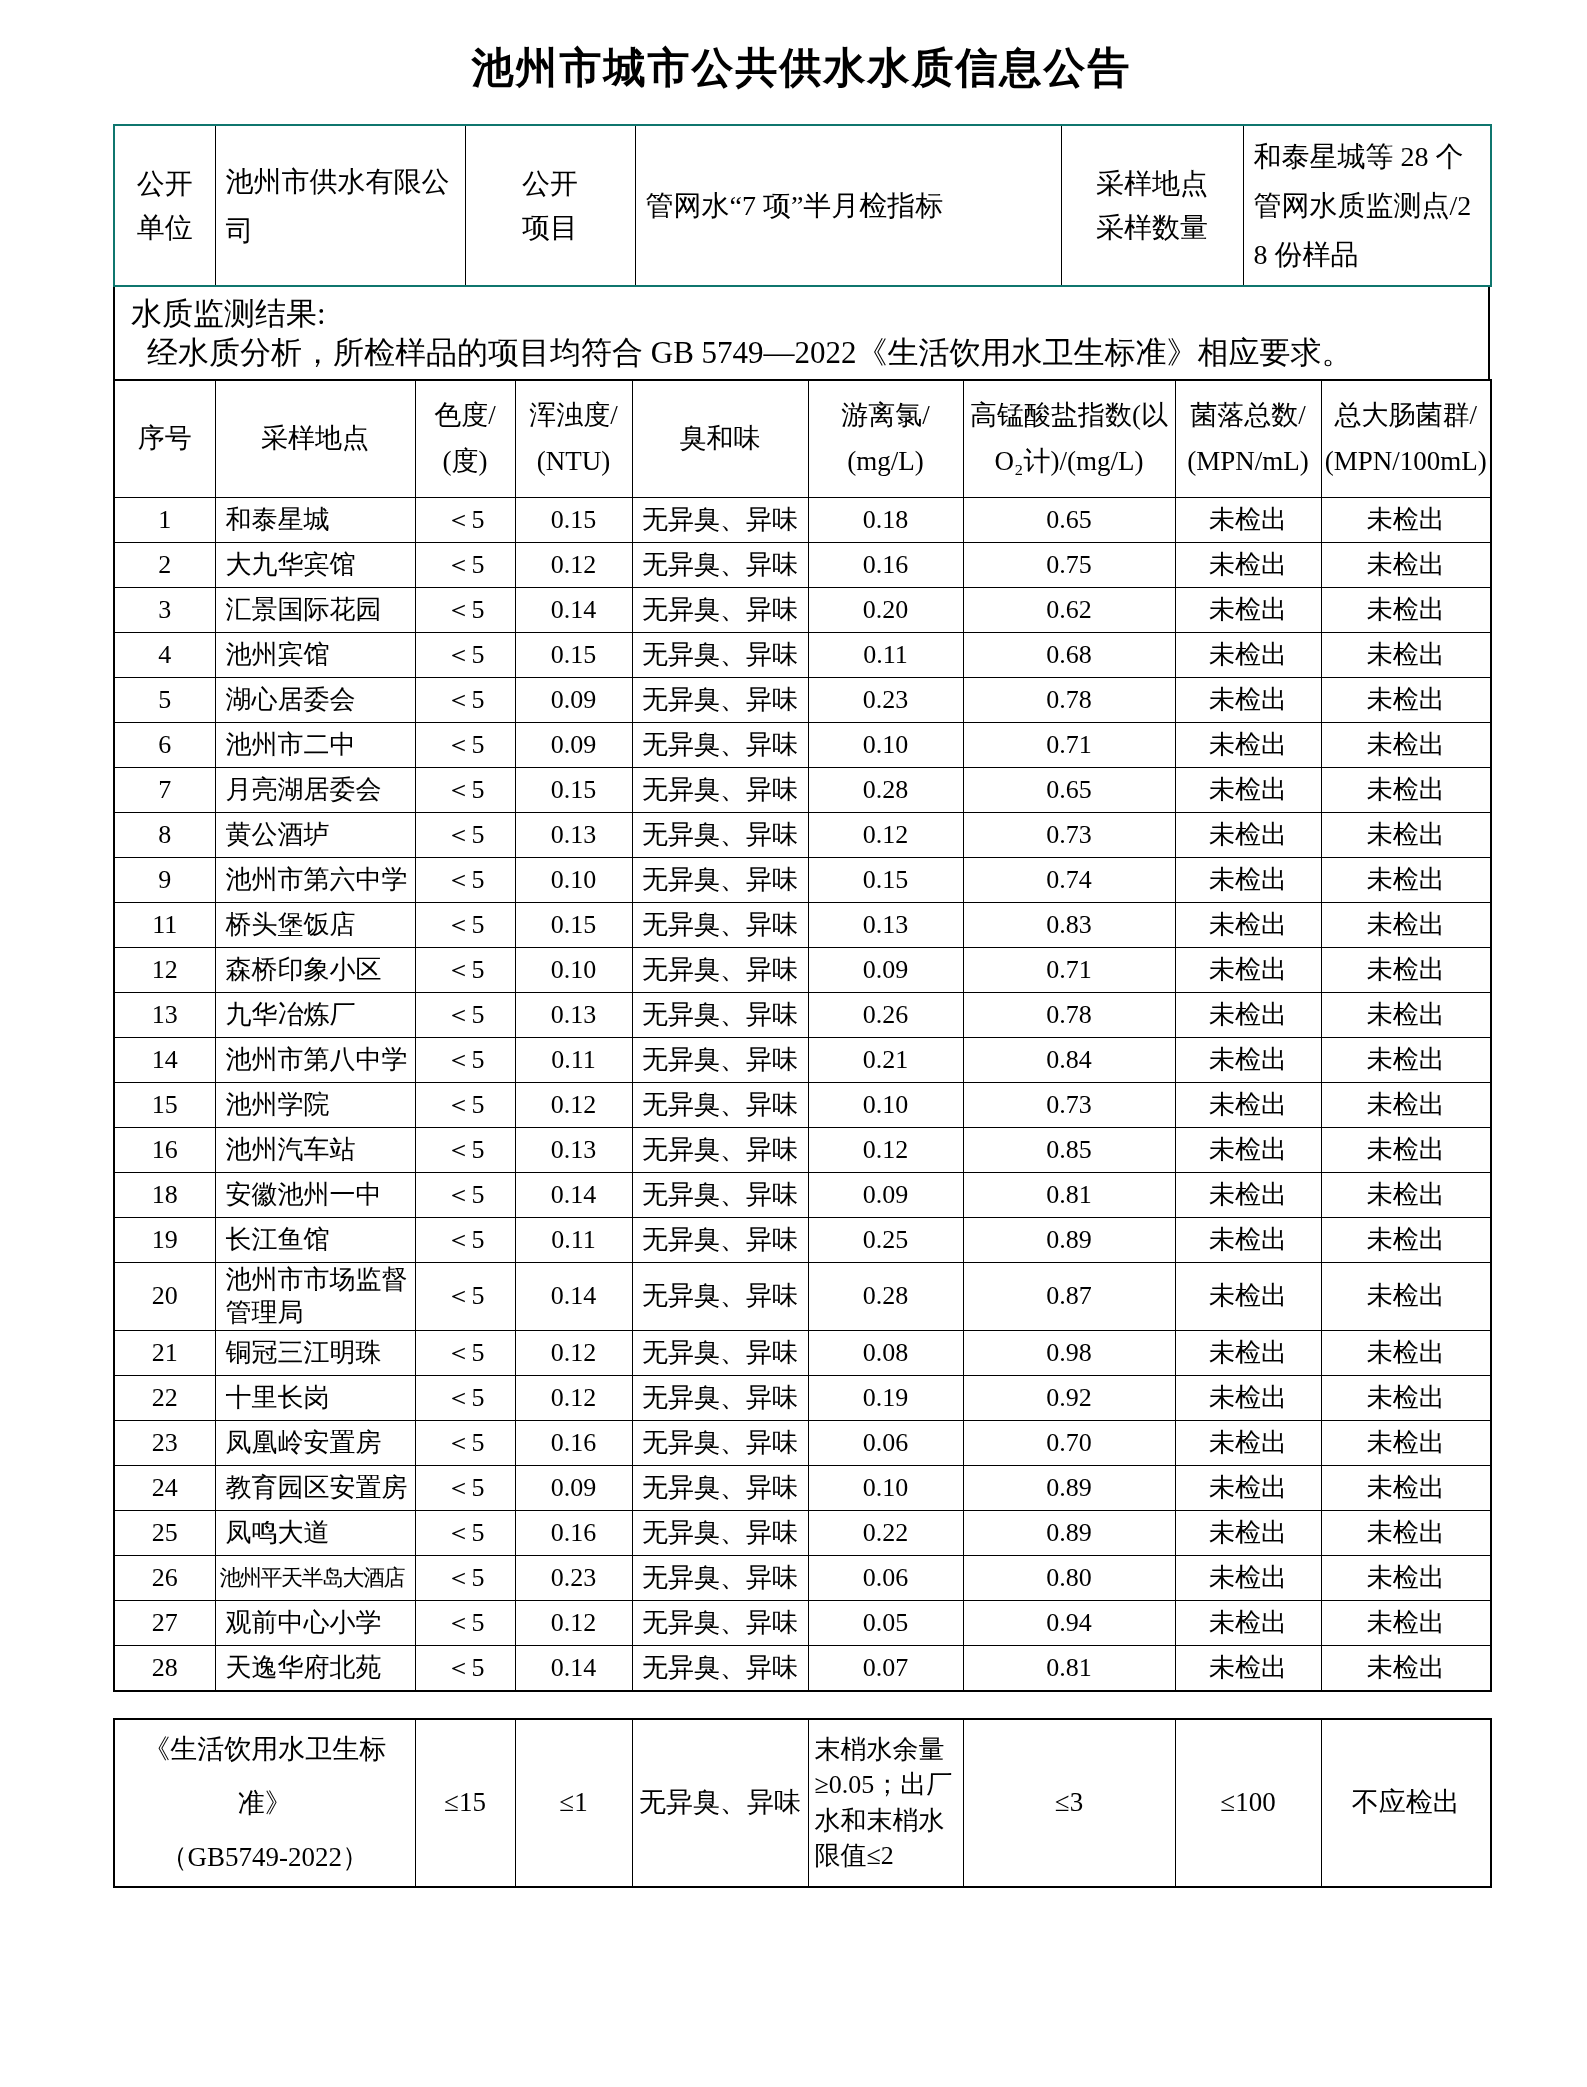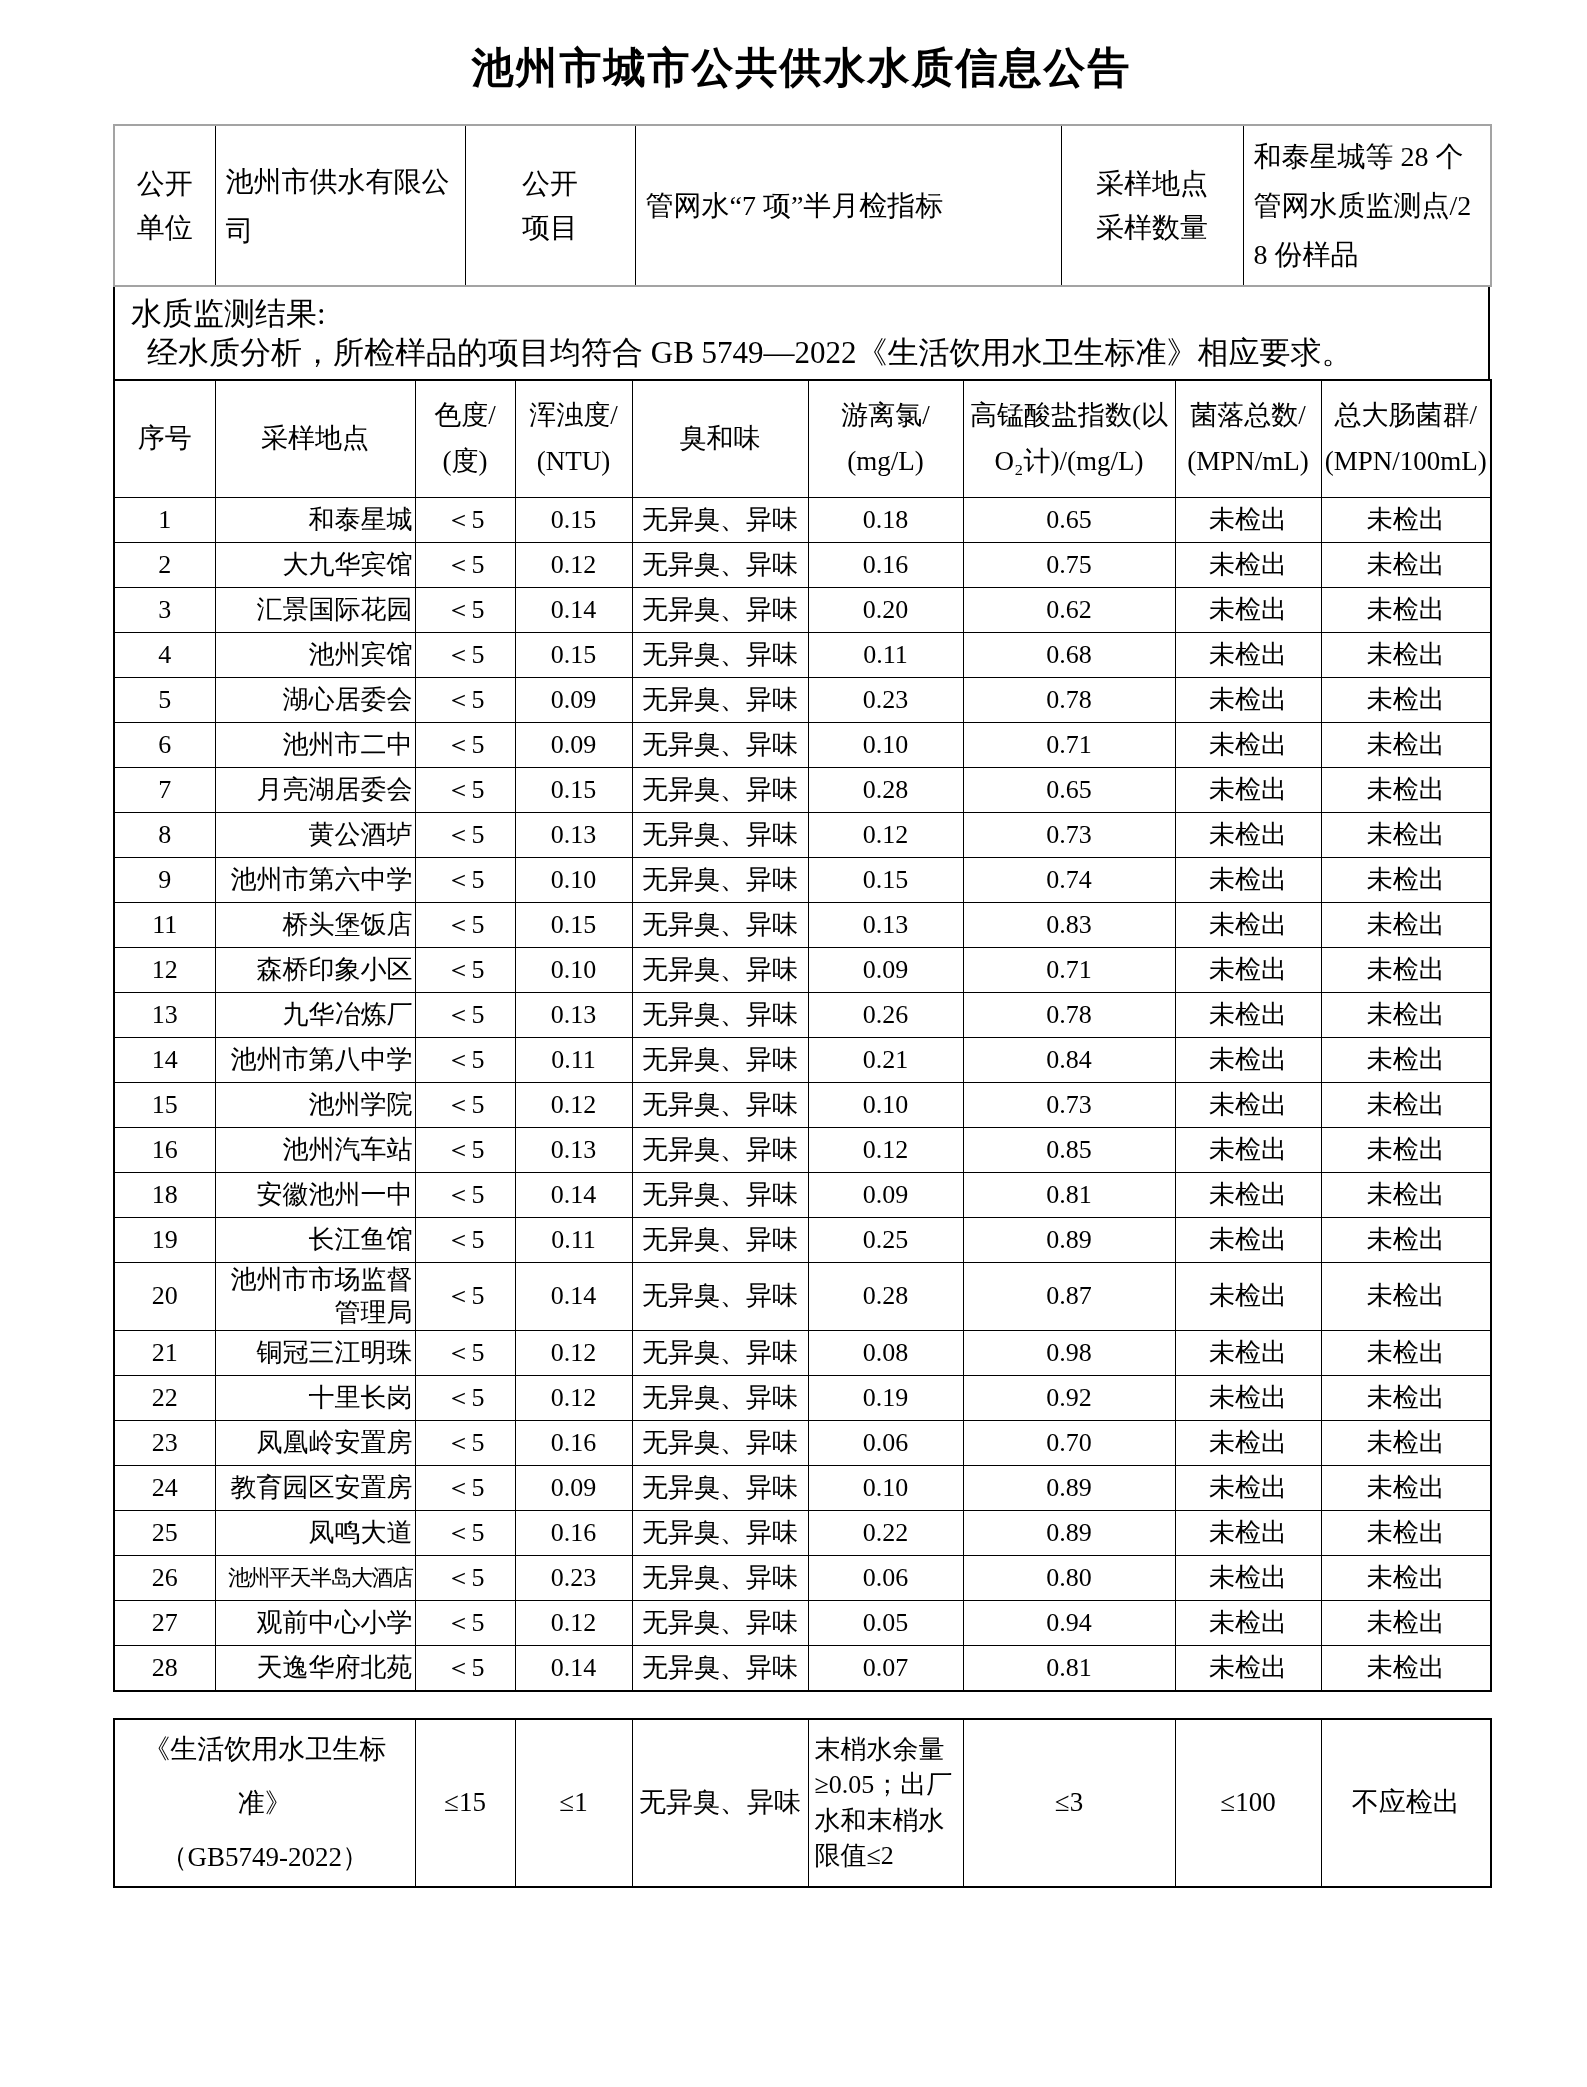--- a/index.html
+++ b/index.html
@@ -16,21 +16,21 @@
     font-size:42px;
     font-weight:bold;
     letter-spacing:2px;
     margin:0 0 28px 0;
     font-family:"Liberation Sans","DejaVu Sans",sans-serif;
   }
   table { border-collapse:collapse; table-layout:fixed; width:1377px; }
   td,th { border:1px solid #000; box-sizing:border-box; word-break:break-all; }
 
   
-  .info-table { border:2px solid #a3a3a3; }
+  .info-table { border:2px solid #0f766e; }
   .info-table td { font-size:28px; padding:6px 10px; }
   .info-table tr.r1 td { height:145px; }
   .info-table tr.r2 td { height:120px; }
   .info-lbl { text-align:center; white-space:pre-line; line-height:1.55; }
   .info-val { text-align:left; line-height:1.75; }
   .info-val.center { text-align:center; }
 
   
   .note-box {
     width:1377px; box-sizing:border-box;
@@ -45,21 +45,21 @@
   .results-table { border:2px solid #000; }
   .results-table th {
     height:118px; font-size:27px; font-weight:normal;
     text-align:center; vertical-align:middle;
     white-space:pre-line; line-height:1.7; padding:0 2px;
   }
   .results-table td {
     height:45px; font-size:26px; text-align:center;
     vertical-align:middle; padding:1px 2px; line-height:1.25;
   }
-  .results-table td.loc { text-align:right; padding-left:10px; }
+  .results-table td.loc { text-align:left; padding-left:10px; }
   .results-table td.squeeze { font-size:22px; letter-spacing:-1.5px; white-space:nowrap; padding-left:4px; }
 
   
   .limits-table { border:2px solid #000; margin-top:26px; }
   .limits-table td {
     height:152px; font-size:27px; text-align:center;
     vertical-align:middle; line-height:1.35; padding:2px 4px;
   }
   .limits-table td.std-name { white-space:pre-line; line-height:2.0; }
   .limits-table td.chlorine-limit { text-align:left; font-size:26px; padding:2px 6px; }

